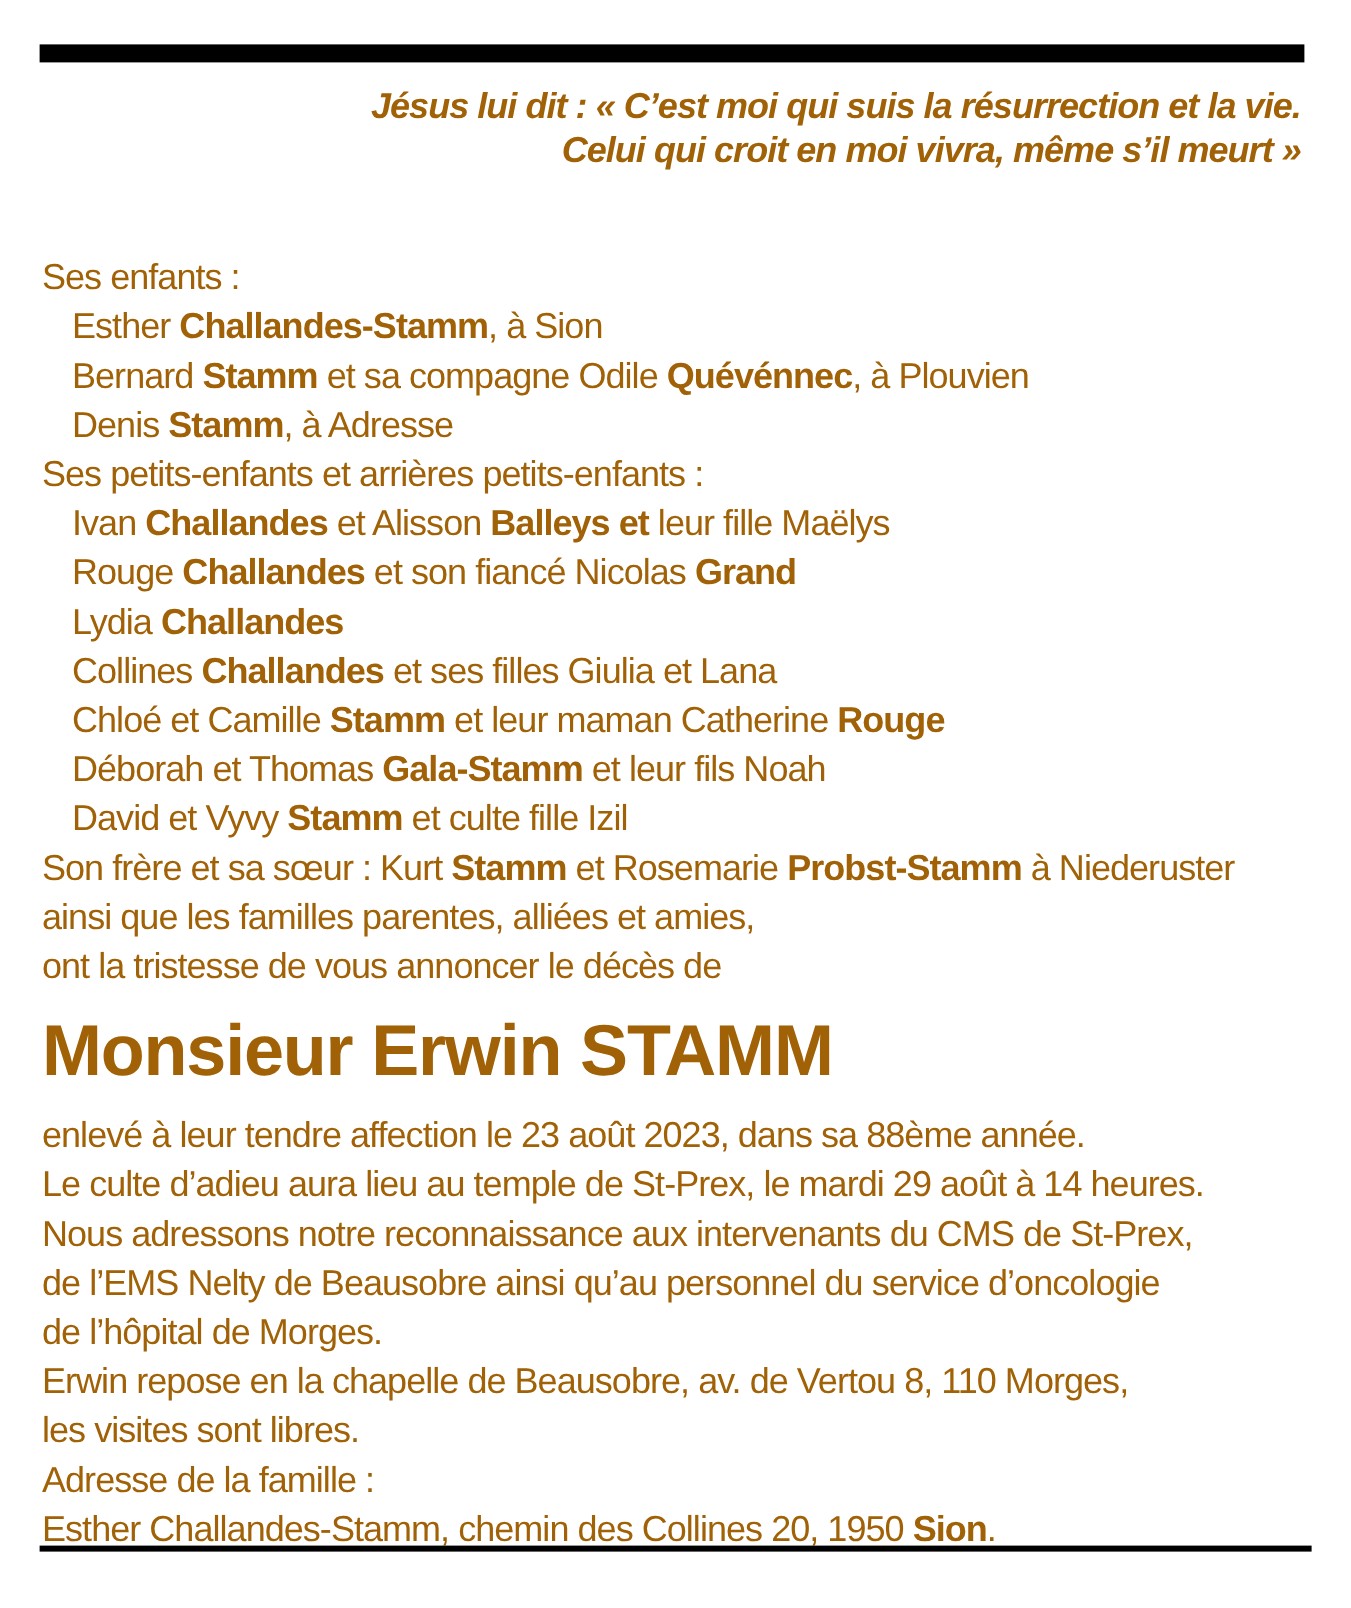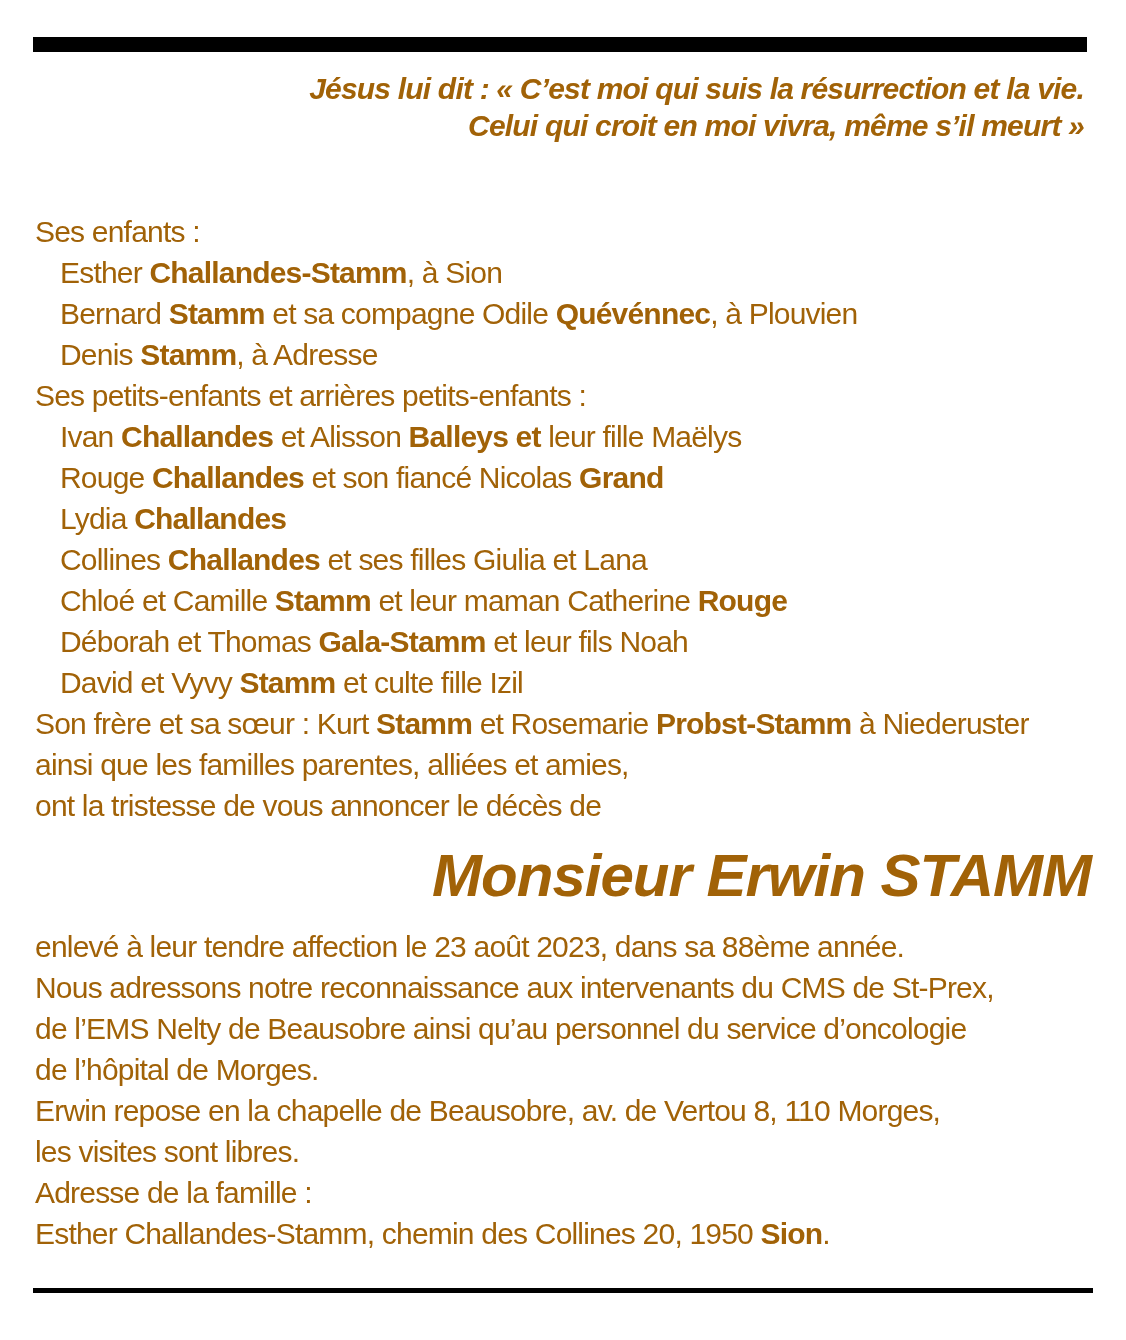--- a/index.html
+++ b/index.html
@@ -42,24 +42,23 @@
     font-size: 30px;
     line-height: 41px;
     letter-spacing: -0.8px;
     white-space: nowrap;
   }
   .line.indent { padding-left: 25px; }
   .line .b, .title { font-weight: 700; }
   .title {
     font-size: 60px;
     line-height: 100px;
-    text-align: right;
+    text-align: left;
     letter-spacing: -1px;
     white-space: nowrap;
-    font-style: italic;
   }
   .bottom-rule {
     position: absolute;
     left: 33px;
     top: 1288px;
     width: 1060px;
     height: 5px;
   }
 </style>
 </head>
@@ -88,20 +87,21 @@
         <div class="line indent"><span>Chloé et Camille </span><span class="b">Stamm</span><span> et leur maman Catherine </span><span class="b">Rouge</span></div>
         <div class="line indent"><span>Déborah et Thomas </span><span class="b">Gala-Stamm</span><span> et leur fils Noah</span></div>
         <div class="line indent"><span>David et Vyvy </span><span class="b">Stamm</span><span> et culte fille Izil</span></div>
         <div class="line"><span>Son frère et sa sœur : Kurt </span><span class="b">Stamm</span><span> et Rosemarie </span><span class="b">Probst-Stamm</span><span> à Niederuster</span></div>
         <div class="line"><span>ainsi que les familles parentes, alliées et amies,</span></div>
         <div class="line"><span>ont la tristesse de vous annoncer le décès de</span></div>
       </div>
     <div class="title">Monsieur Erwin STAMM</div>
     <div>
         <div class="line"><span>enlevé à leur tendre affection le 23 août 2023, dans sa 88ème année.</span></div>
+        <div class="line"><span>Le culte d’adieu aura lieu au temple de St-Prex, le mardi 29 août à 14 heures.</span></div>
         <div class="line"><span>Nous adressons notre reconnaissance aux intervenants du CMS de St-Prex,</span></div>
         <div class="line"><span>de l’EMS Nelty de Beausobre ainsi qu’au personnel du service d’oncologie</span></div>
         <div class="line"><span>de l’hôpital de Morges.</span></div>
         <div class="line"><span>Erwin repose en la chapelle de Beausobre, av. de Vertou 8, 110 Morges,</span></div>
         <div class="line"><span>les visites sont libres.</span></div>
         <div class="line"><span>Adresse de la famille :</span></div>
         <div class="line"><span>Esther Challandes-Stamm, chemin des Collines 20, 1950 </span><span class="b">Sion</span><span>.</span></div>
       </div>
   </div>
 

